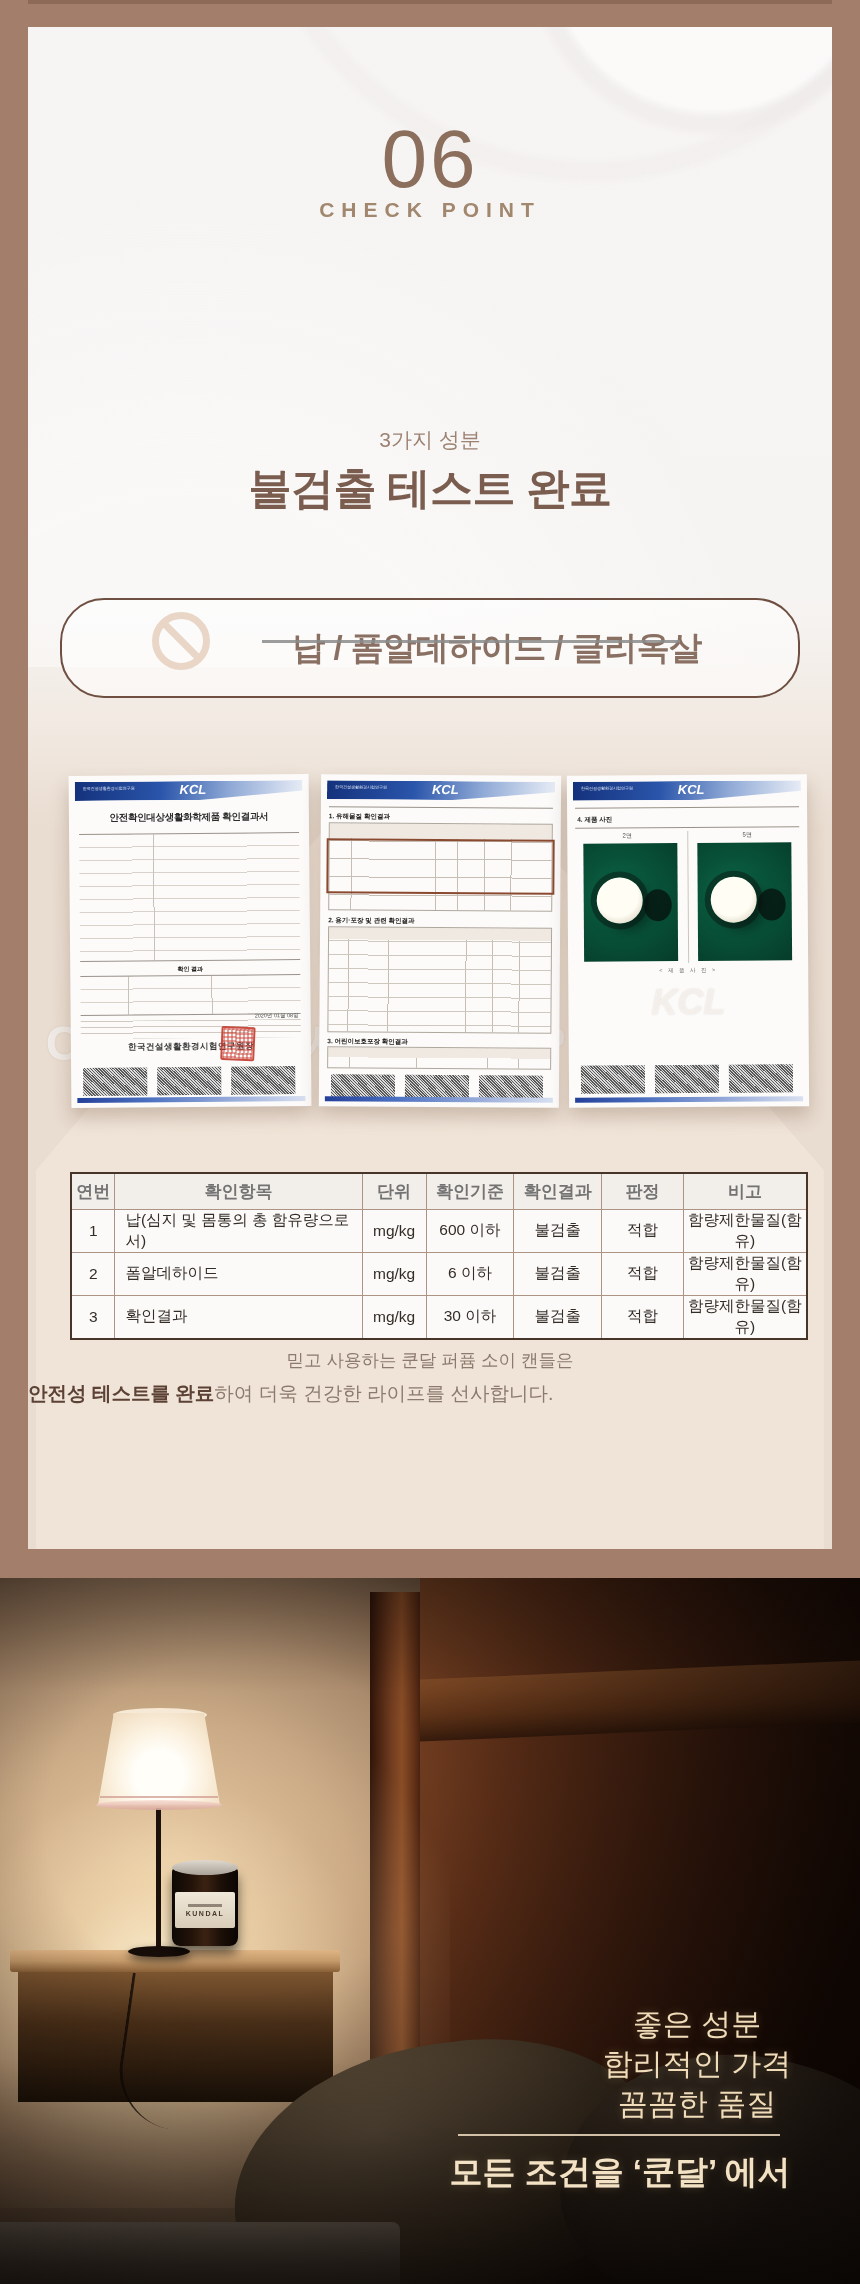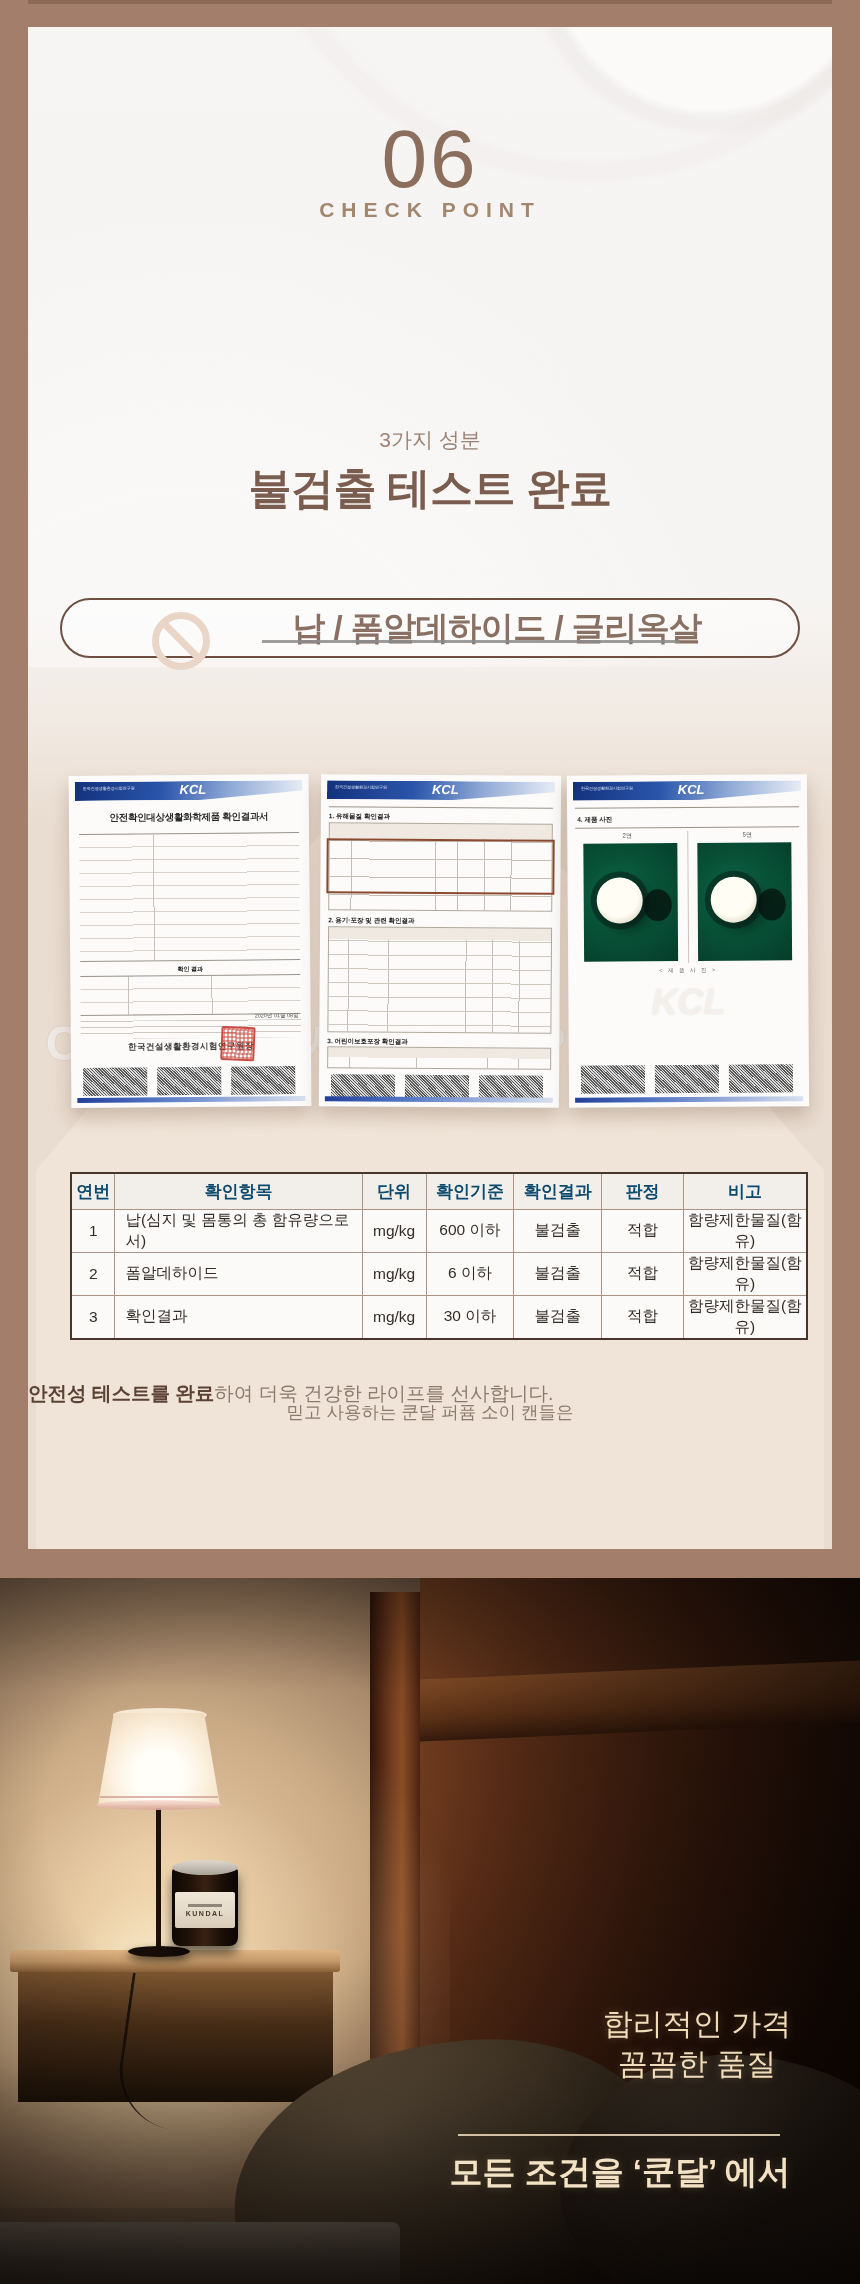--- a/index.html
+++ b/index.html
@@ -25,21 +25,21 @@
   .num06 { position:absolute; left:28px; top:112px; width:804px; text-align:center;
     font-size:82px; font-weight:300; letter-spacing:3px; color:#8c6e5d; }
   .chkpoint { position:absolute; left:28px; top:198px; width:804px; text-align:center;
     font-size:21px; font-weight:600; letter-spacing:7px; color:#a2876f; }
   .subtitle { position:absolute; left:28px; top:426px; width:804px; text-align:center;
     font-size:21px; color:#9c8272; }
   .title { position:absolute; left:28px; top:460px; width:804px; text-align:center;
     font-size:43px; font-weight:700; color:#7a5d4e; letter-spacing:-.5px; }
 
   
-  .pill { position:absolute; left:60px; top:598px; width:740px; height:60px;
+  .pill { position:absolute; left:60px; top:598px; width:740px; height:100px;
     border:2px solid #6e4f42; border-radius:44px; background:rgba(255,255,255,.55); }
   .no-icon { position:absolute; left:90px; top:12px; width:58px; height:58px;
     border:7px solid #e9d6c7; border-radius:50%; }
   .no-icon .slash { position:absolute; left:19px; top:-2px; width:7px; height:48px;
     background:#e9d6c7; transform:rotate(-45deg); }
   .pill-text-wrap { position:absolute; left:170px; right:36px; top:0; bottom:0;
     display:flex; align-items:center; justify-content:center; }
   .pill-text { font-size:33px; font-weight:600; color:#897063; letter-spacing:-.5px; }
   .strike { position:absolute; left:200px; top:40px; width:418px; height:3px; background:#8b8b8b; opacity:.85; }
 
@@ -134,25 +134,25 @@
   .c3-divider { position:absolute; left:50%; top:56px; width:1px; height:132px; background:#ccc5bd; }
   .c3-caption { position:absolute; left:0; top:192px; width:100%; text-align:center; font-size:5.5px; color:#666; letter-spacing:2px; }
   .c3-watermark { position:absolute; left:0; top:206px; width:100%; text-align:center;
     font-size:36px; font-weight:700; font-style:italic; color:rgba(248,244,238,.78);
     text-shadow:0 0 2px rgba(160,150,140,.3); }
 
   
   table.rtable { position:absolute; left:70px; top:1172px; width:738px; border-collapse:collapse;
     border:2.5px solid #463528; background:#fcfaf8; }
   .rtable th, .rtable td { border:1px solid #ac9383; text-align:center; vertical-align:middle; }
-  .rtable th { height:36px; background:#f2eeea; font-size:17px; font-weight:700; color:#0c4a6e; }
+  .rtable th { height:36px; background:#f2eeea; font-size:17px; font-weight:700; color:#737373; }
   .rtable td { height:33px; font-size:15.5px; color:#332d28; }
   .rtable td.item { text-align:left; padding-left:10px; }
 
-  .closing1 { position:absolute; left:28px; top:1400px; width:804px; text-align:center;
+  .closing1 { position:absolute; left:28px; top:1348px; width:804px; text-align:center;
     font-size:17.5px; color:#8c7a6e; }
   .closing2 { position:absolute; left:28px; top:1380px; width:804px; text-align:left;
     font-size:19.5px; color:#8c7a6e; }
   .closing2 .bold { font-weight:700; color:#5c4135; }
 
   
   .photo { position:absolute; left:0; top:1578px; width:860px; height:706px; background:#0d0805; overflow:hidden; }
   .wall { position:absolute; inset:0;
     background:radial-gradient(ellipse 640px 540px at 170px 290px, #e2c9a8 0%, #c7a885 28%, #96775b 55%, #55402e 80%, #2a1d12 100%); }
   .hb-post { position:absolute; left:370px; top:14px; width:58px; height:566px;
@@ -382,20 +382,21 @@
     <div class="candle-lid"></div>
     <div class="candle-label">
       <div class="mini-line"></div>
       <div class="candle-brand">KUNDAL</div>
     </div>
     <div class="pillow1"></div>
     <div class="pillow2"></div>
     <div class="mattress"></div>
     <div class="vignette"></div>
     <div class="photo-lines">
+      <div>좋은 성분</div>
       <div>합리적인 가격</div>
       <div>꼼꼼한 품질</div>
     </div>
     <div class="photo-divider"></div>
     <div class="slogan">모든 조건을 ‘쿤달’ 에서</div>
   </div>
 
 </div>
 
 </body></html>

